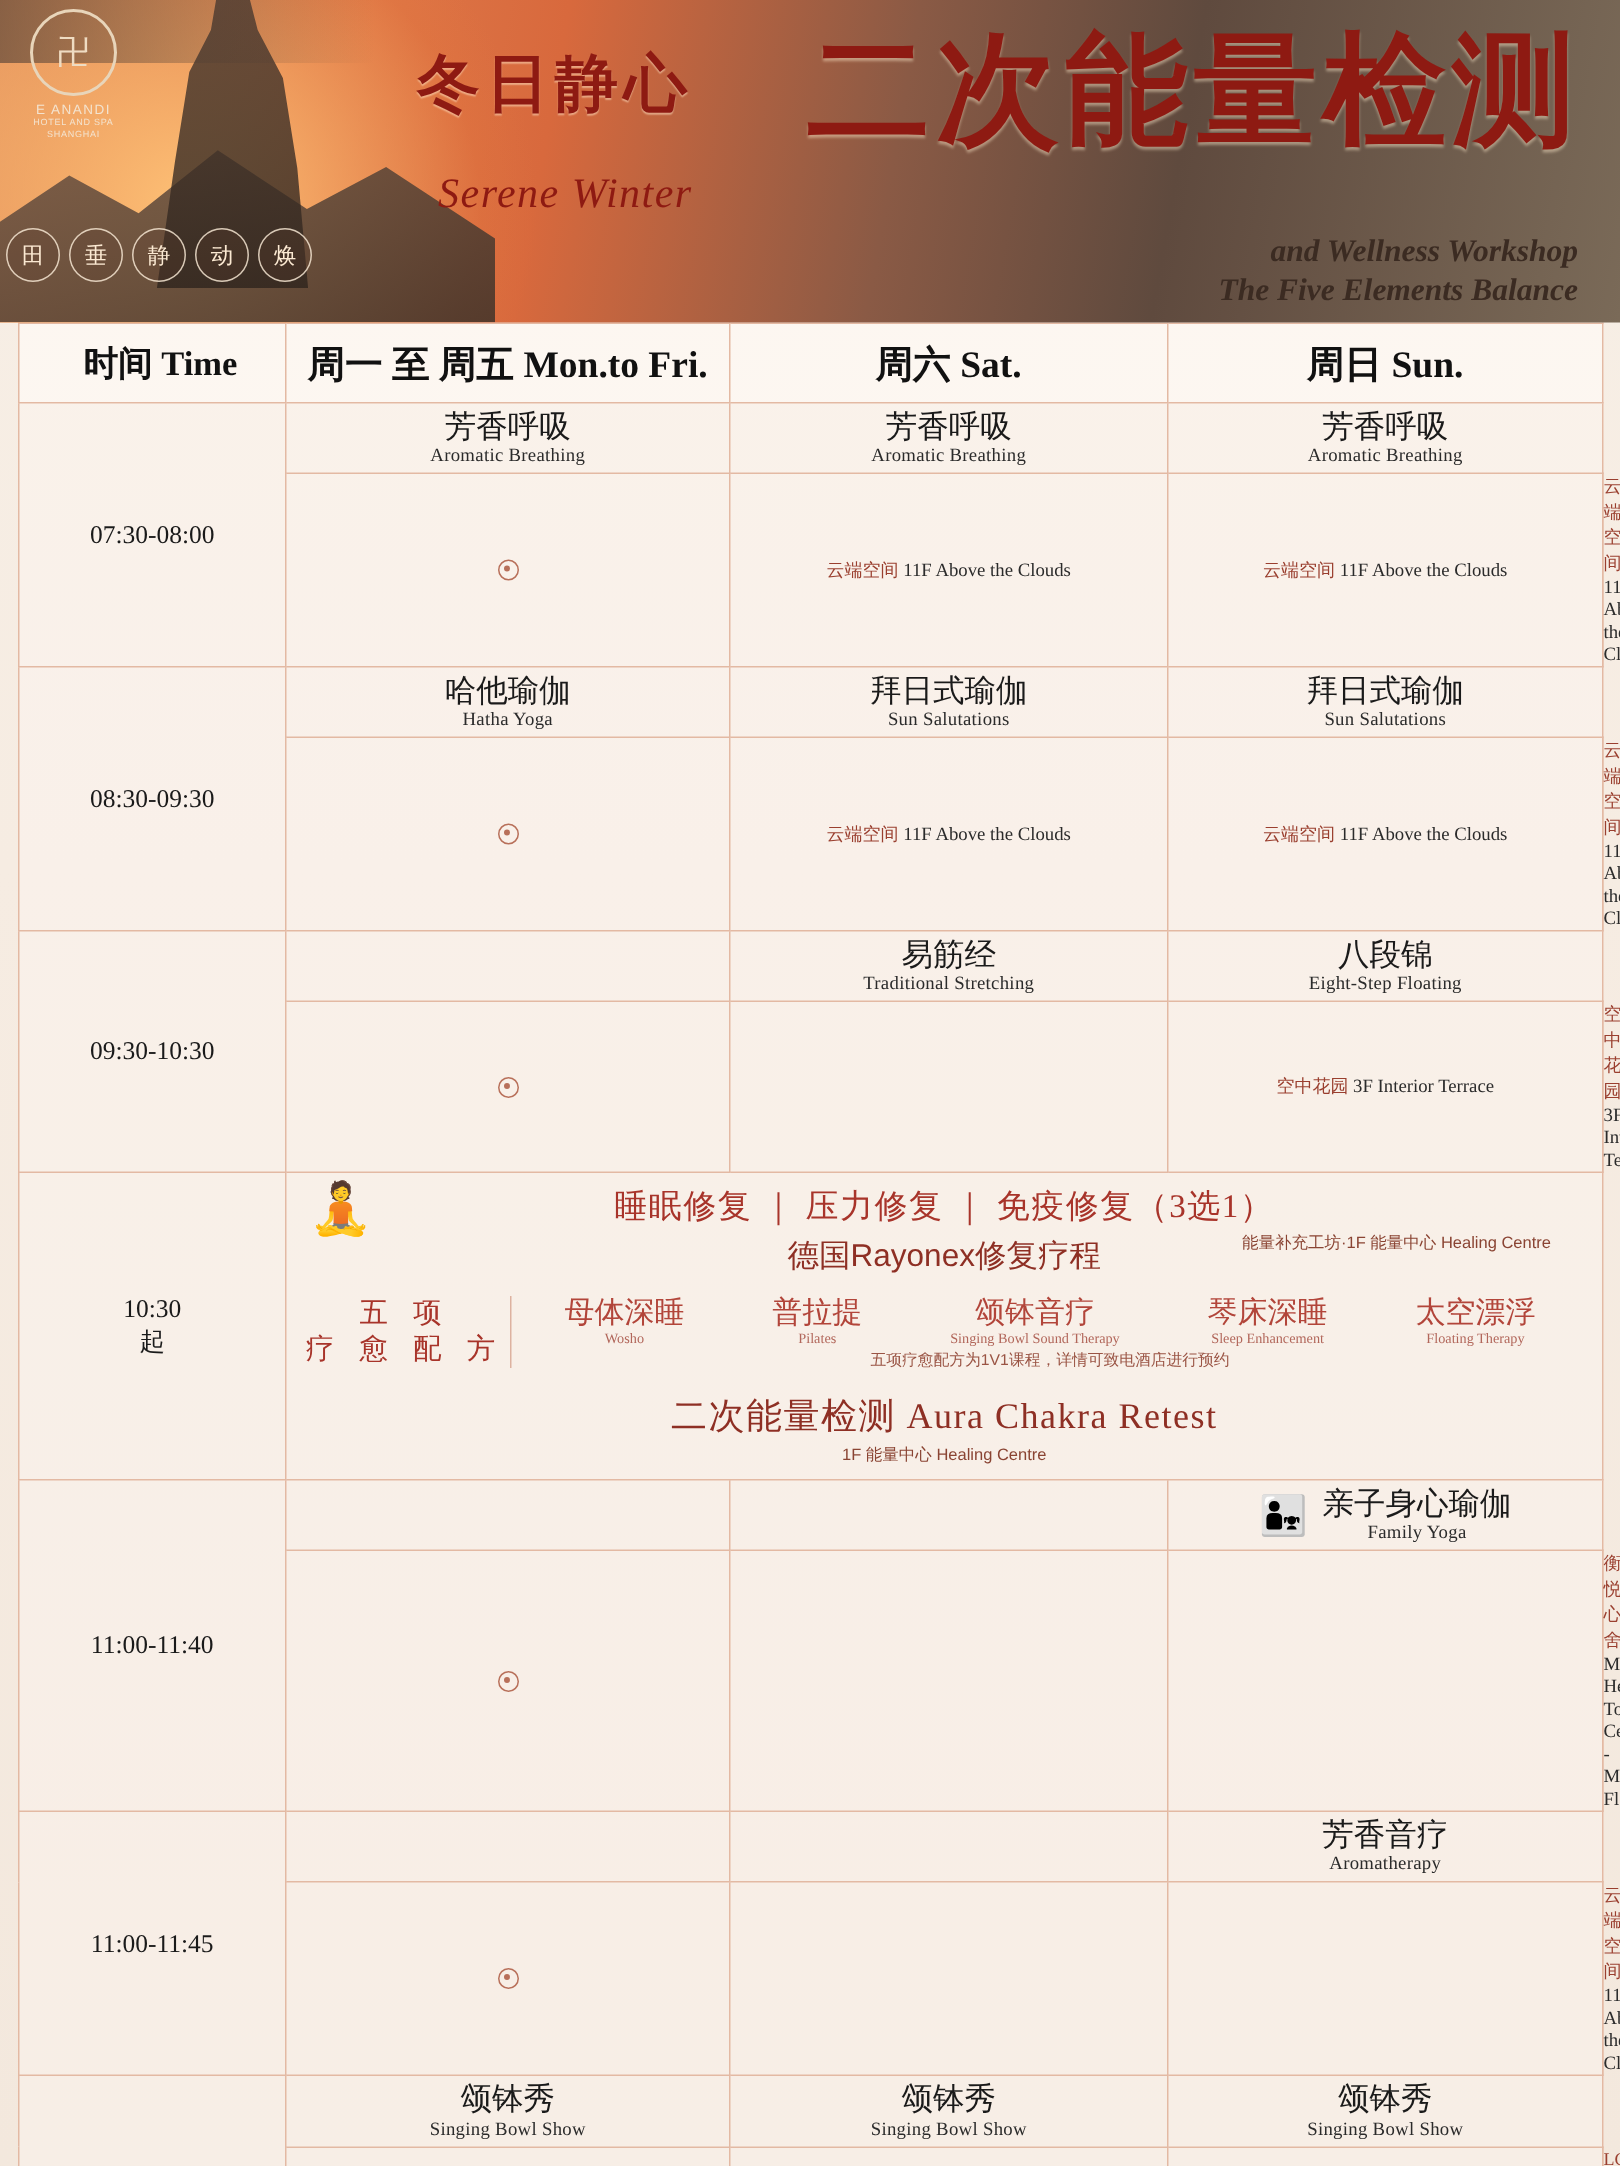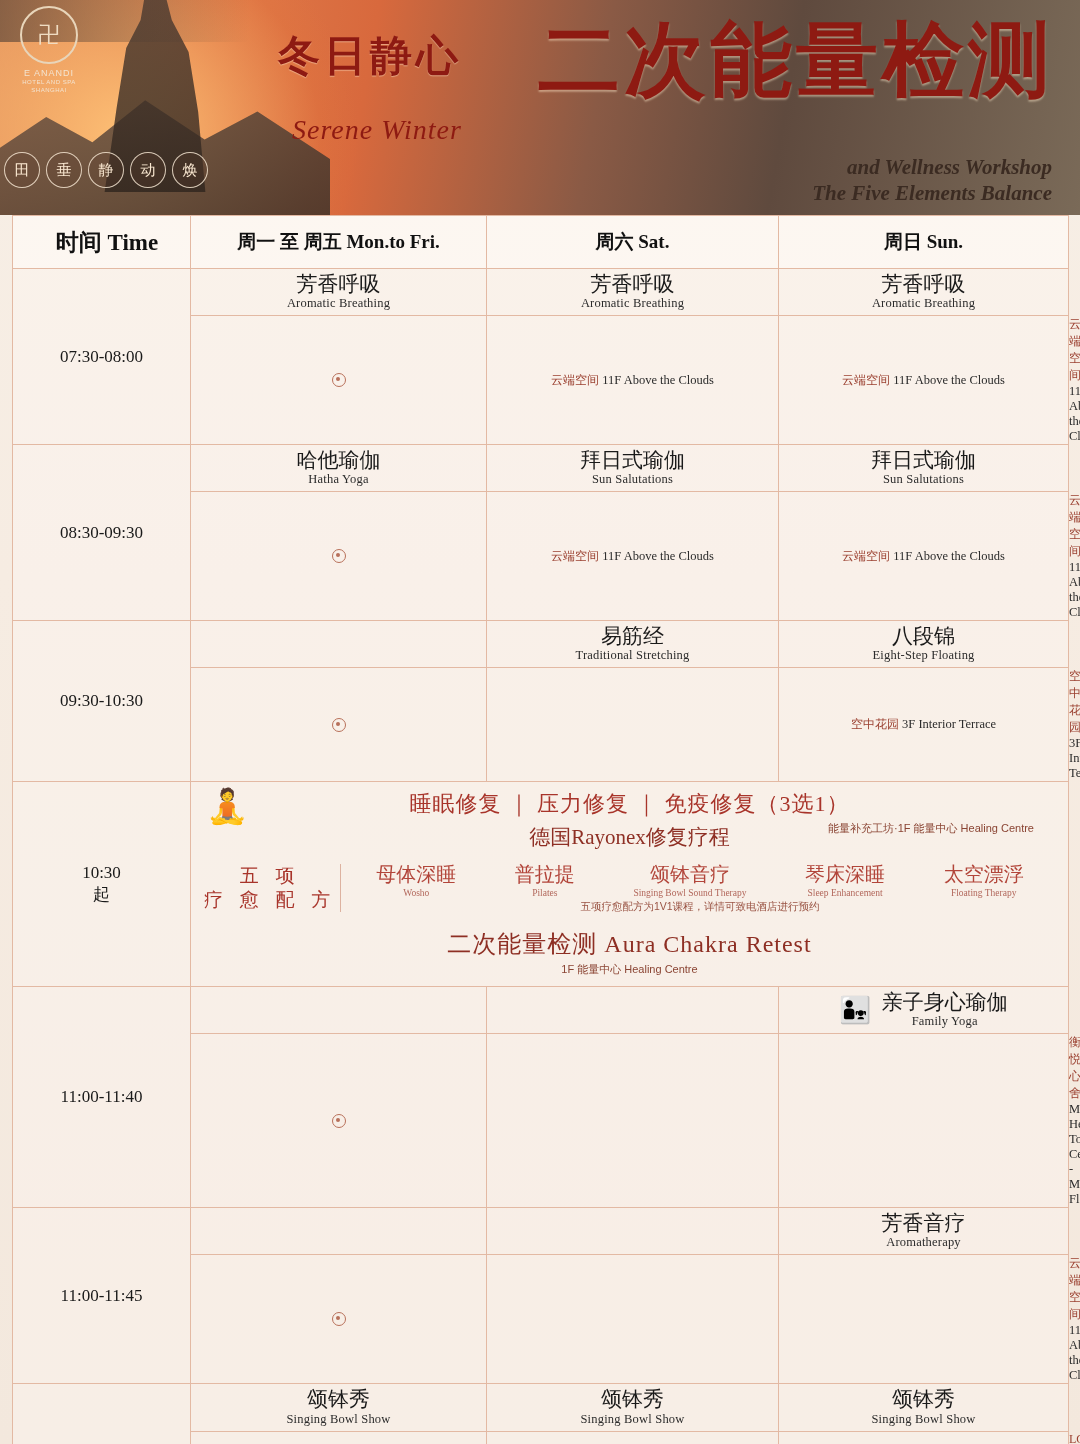--- a/index.html
+++ b/index.html
@@ -80,21 +80,21 @@
   }
   
   table.sched{
     width:1056px;margin:0 12px;border-collapse:collapse;table-layout:fixed;
     background:rgba(255,250,245,.35);
   }
   table.sched td,table.sched th{
     border:1px solid #e3b9a3;vertical-align:middle;
   }
   th.hd{
-    height:50px;font-family:"Liberation Serif",serif;font-size:19px;color:#111;font-weight:bold;
+    height:50px;font-family:"Liberation Serif",serif;font-size:25px;color:#111;font-weight:bold;
     background:rgba(255,252,248,.5);
   }
   th.hd.time{font-size:23px;padding-left:12px;}
   col.c1{width:178px;}
   col.c2{width:296px;}
   col.c3{width:292px;}
   col.c4{width:290px;}
   td.time{
     text-align:center;font-family:"Liberation Serif",serif;font-size:17px;color:#1a1a1a;
   }
@@ -108,21 +108,21 @@
     display:block;margin:0 auto;width:12px;height:12px;border-radius:50%;
     border:1px solid #b8705a;position:relative;
   }
   .dot:after{content:"";position:absolute;left:3px;top:3px;width:4px;height:4px;border-radius:50%;background:#b8705a;}
   
   .big-block{padding:6px 8px 8px 8px;}
   .bb-line1{
     text-align:center;font-family:"Liberation Serif",serif;font-size:22px;color:#a8342a;letter-spacing:1px;
   }
   .bb-line2{
-    text-align:center;font-family:Liberation Serif, serif;font-size:21px;color:#8e2f24;margin-top:4px;
+    text-align:center;font-family:Liberation Sans, sans-serif;font-size:21px;color:#8e2f24;margin-top:4px;
   }
   .bb-note{
     position:absolute;right:25px;font-size:11px;color:#8a4433;
   }
   .bb-row{display:flex;align-items:center;margin-top:10px;}
   .bb-left{
     width:140px;text-align:center;font-family:"Liberation Serif",serif;
     font-size:19px;color:#a8342a;line-height:1.25;letter-spacing:6px;
     border-right:1px solid #ddb2a0;
   }

